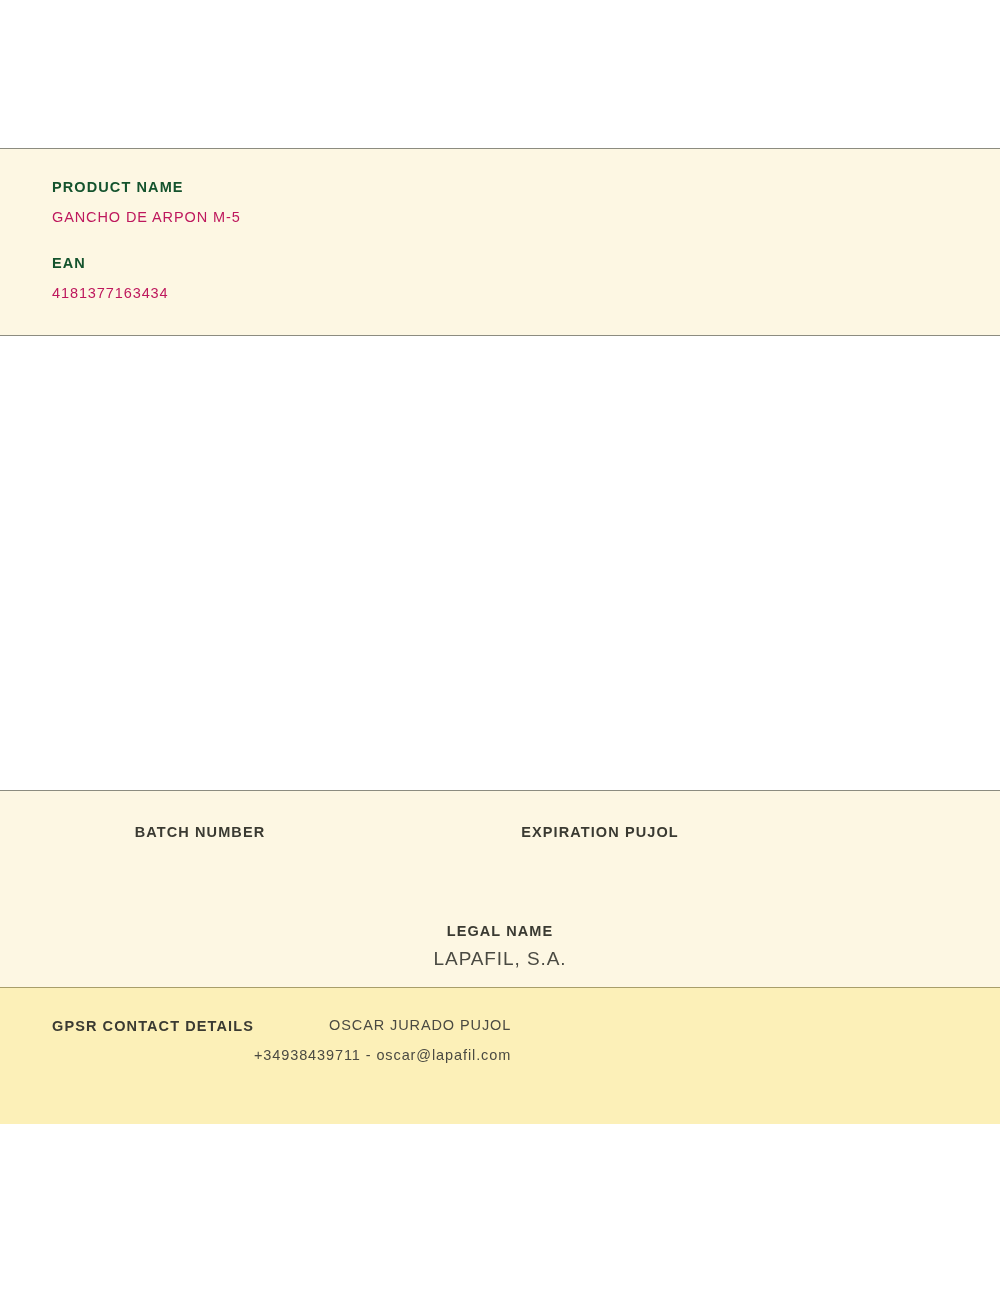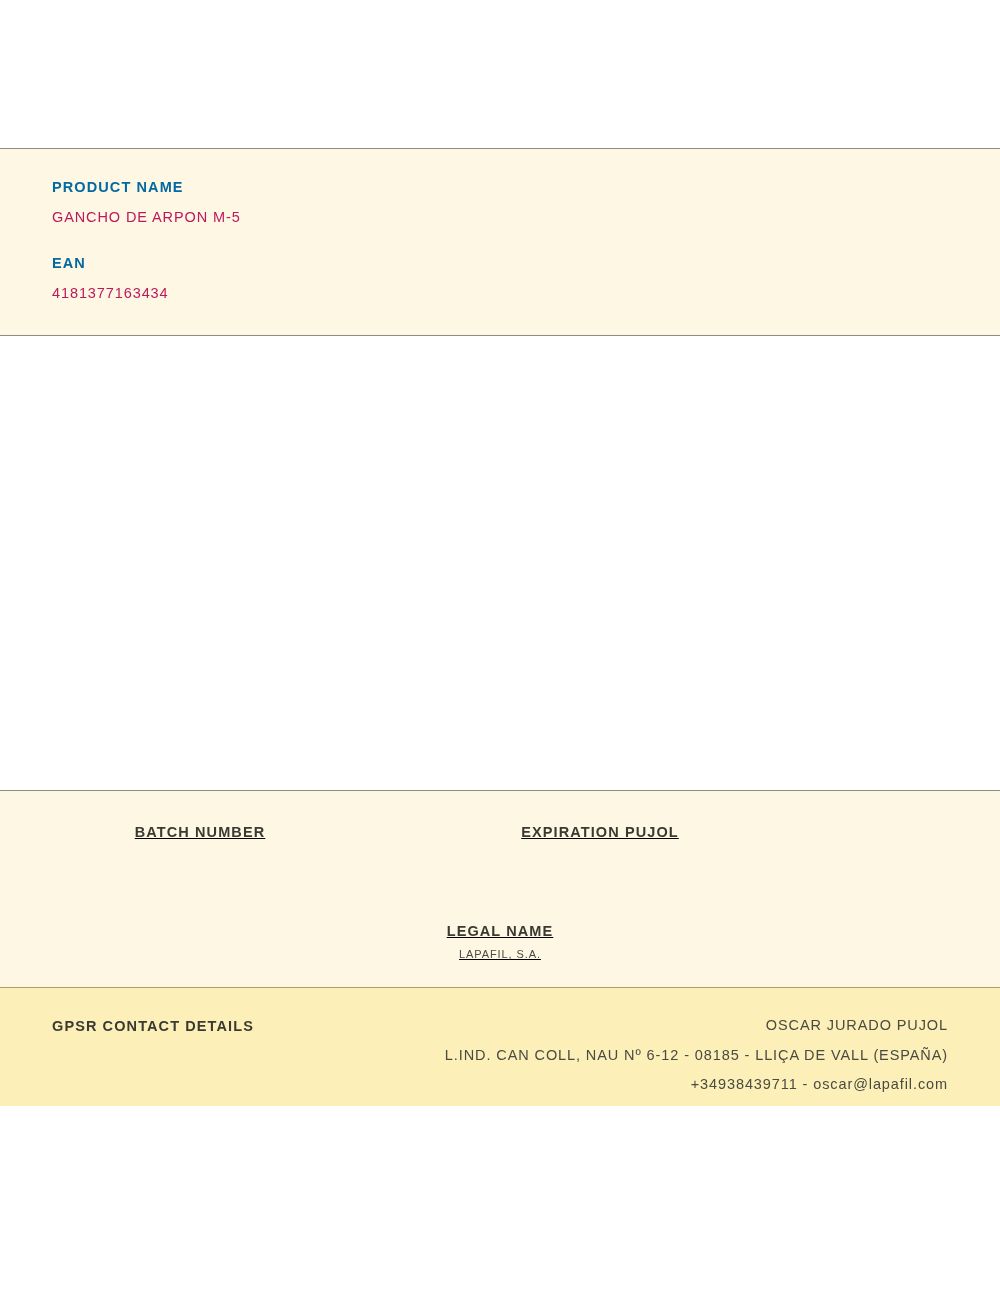--- a/index.html
+++ b/index.html
@@ -28,21 +28,21 @@
     height: 188px;
     background: #fdf7e3;
     border-top: 1px solid #8c8c80;
     border-bottom: 1px solid #8c8c80;
     padding: 30px 52px 0 52px;
   }
   .field-label {
     font-size: 14.5px;
     font-weight: bold;
     letter-spacing: 1.1px;
-    color: #0369a1;
+    color: #14532d;
     margin: 0 0 14px 0;
   }
   .field-value {
     font-size: 14.5px;
     letter-spacing: 0.9px;
     color: #be185d;
     margin: 0;
   }
   .field-group { margin-bottom: 30px; }
   .field-group:last-child { margin-bottom: 0; }
@@ -60,61 +60,60 @@
   
   .info-block {
     position: absolute;
     left: 0;
     top: 790px;
     width: 1000px;
     height: 198px;
     background: #fdf7e3;
     border-top: 1px solid #8c8c80;
     border-bottom: 1px solid #a89e6a;
-    text-decoration: underline;
   }
   .info-row {
     display: flex;
     width: 1000px;
   }
   .info-row .col {
     width: 400px;
     text-align: center;
   }
   .info-row .col.col-left { padding-left: 0; }
   .info-row-1 { padding-top: 33px; }
   .info-row-2 { padding-top: 57px; justify-content: center; }
   .info-head {
     font-size: 14.5px;
     font-weight: bold;
     letter-spacing: 1.1px;
     color: #3a3a32;
     margin: 0;
   }
   .info-val {
-    font-size: 11px;
+    font-size: 19px;
     letter-spacing: 0.9px;
     color: #4a4a42;
     margin: 9px 0 0 0;
     min-height: 17px;
   }
   .col-origin { text-align: left; width: 400px; padding-left: 58px; }
   .col-origin-head { text-align: left; }
 
   
   .gpsr-block {
     position: absolute;
     left: 0;
     top: 988px;
     width: 1000px;
-    height: 118px;
+    height: 136px;
     background: #fcf0b8;
     padding: 28px 52px 0 52px;
     display: flex;
-    justify-content: space-between;
+    justify-content: flex-start;
     align-items: flex-start;
   }
   .gpsr-label {
     font-size: 14.5px;
     font-weight: bold;
     letter-spacing: 1.1px;
     color: #3a3a32;
     white-space: nowrap;
     padding-top: 2px;
   }
@@ -177,20 +176,19 @@
         <p class="info-val">LAPAFIL, S.A.</p>
       </div>
     </div>
 
   </div>
 
   <div class="gpsr-block">
     <div class="gpsr-label">GPSR CONTACT DETAILS</div>
     <div class="gpsr-lines">
       <p class="gpsr-line">OSCAR JURADO PUJOL</p>
-      <p class="gpsr-line">L.IND. CAN COLL, NAU Nº 6-12 - 08185 - LLIÇA DE VALL (ESPAÑA)</p>
       <p class="gpsr-line">+34938439711 - oscar@lapafil.com</p>
     </div>
   </div>
 
   <div class="bottom-blank"></div>
 
 </div>
 
 </body></html>

